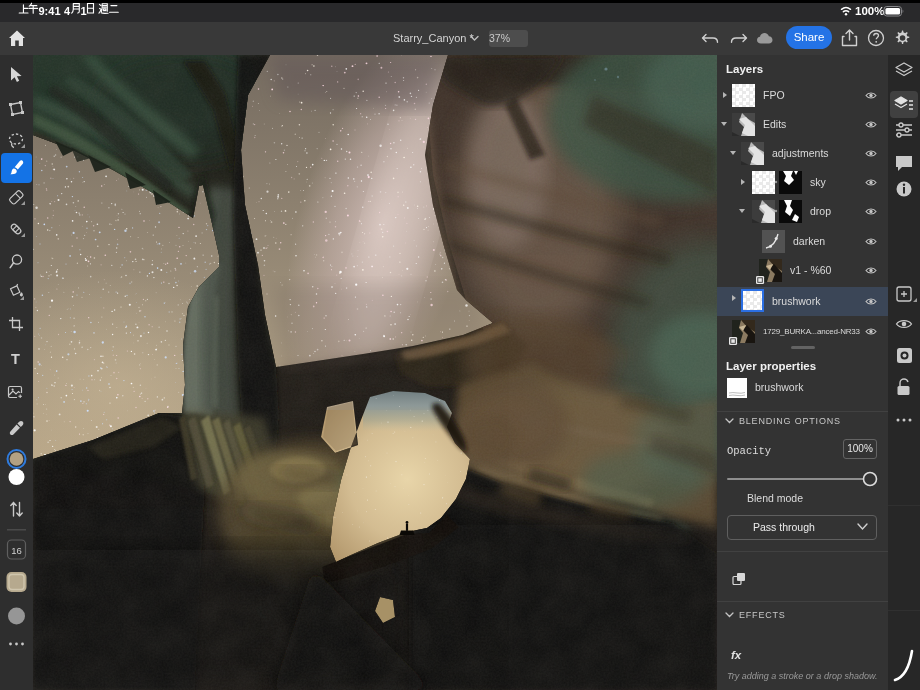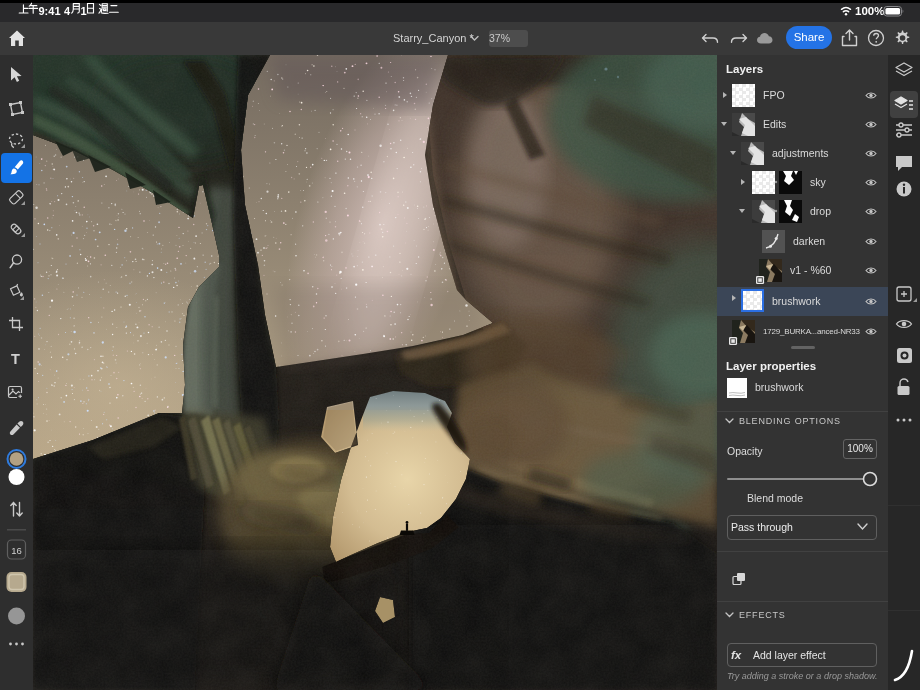--- a/index.html
+++ b/index.html
@@ -1529,28 +1529,27 @@
 <div class="llabel" style="left:93px;top:113px">sky</div>
 <div class="llabel" style="left:93px;top:142px">drop</div>
 <div class="llabel" style="left:76px;top:172px">darken</div>
 <div class="llabel" style="left:73px;top:201px">v1 - %60</div>
 <div class="llabel" style="left:55px;top:232px">brushwork</div>
 <div class="llabel" style="left:46px;top:262px;font-size:8px;width:104px;letter-spacing:-0.2px;overflow:hidden;white-space:nowrap;">1729_BURKA...anced-NR33</div>
 <div class="abs" style="left:9px;top:305px;color:#f0f0f0;font-size:11.5px;font-weight:bold;">Layer properties</div>
 <div class="llabel" style="left:38px;top:318px">brushwork</div>
 <div class="divline" style="top:356px"></div>
 <div class="abs" style="left:22px;top:361px;color:#c8c8c8;font-size:9px;letter-spacing:0.8px;">BLENDING OPTIONS</div>
-<div class="abs" style="left:10px;top:390px;color:#dcdcdc;font-size:10.5px;">Opacity</div>
+<div class="abs" style="left:10px;top:390px;color:#dcdcdc;font-size:10.5px;font-family:Liberation Mono, monospace;">Opacity</div>
 <div class="abs" style="left:126px;top:384px;width:34px;height:20px;border:1px solid #646464;border-radius:3px;color:#e8e8e8;font-size:10px;text-align:center;line-height:18px;">100%</div>
 <div class="abs" style="left:10px;top:437px;color:#dcdcdc;font-size:10.5px;margin-left:20px;">Blend mode</div>
-<div class="abs" style="left:10px;top:460px;width:150px;height:25px;border:1px solid #5f5f5f;border-radius:4px;color:#ececec;font-size:10.5px;line-height:23px;"><span style="margin-left:3px">Pass through</span></div>
+<div class="abs" style="left:10px;top:460px;width:150px;height:25px;border:1px solid #5f5f5f;border-radius:4px;color:#ececec;font-size:10.5px;line-height:23px;"><span style="margin-left:25px">Pass through</span></div>
 <div class="divline" style="top:496px"></div>
 <div class="divline" style="top:546px"></div>
 <div class="abs" style="left:22px;top:555px;color:#c8c8c8;font-size:9px;letter-spacing:0.8px;">EFFECTS</div>
-<div class="btn" style="top:588px;"><span style="margin-left:25px">Add layer effect</span></div>
 <div class="abs" style="left:10px;top:616px;color:#999;font-size:9px;font-style:italic;">Try adding a stroke or a drop shadow.</div>
 </div>
 <div id="rail" class="abs">
       <svg width="32" height="635" style="position:absolute;left:0;top:0">
 
 <g stroke="#c9c9c9" stroke-width="1.3" fill="none" stroke-linejoin="round">
  <path d="M16,8 L24,12.5 L16,17 L8,12.5 Z"></path>
  <path d="M8,16 L16,20.5 L24,16"></path>
 </g>
 

